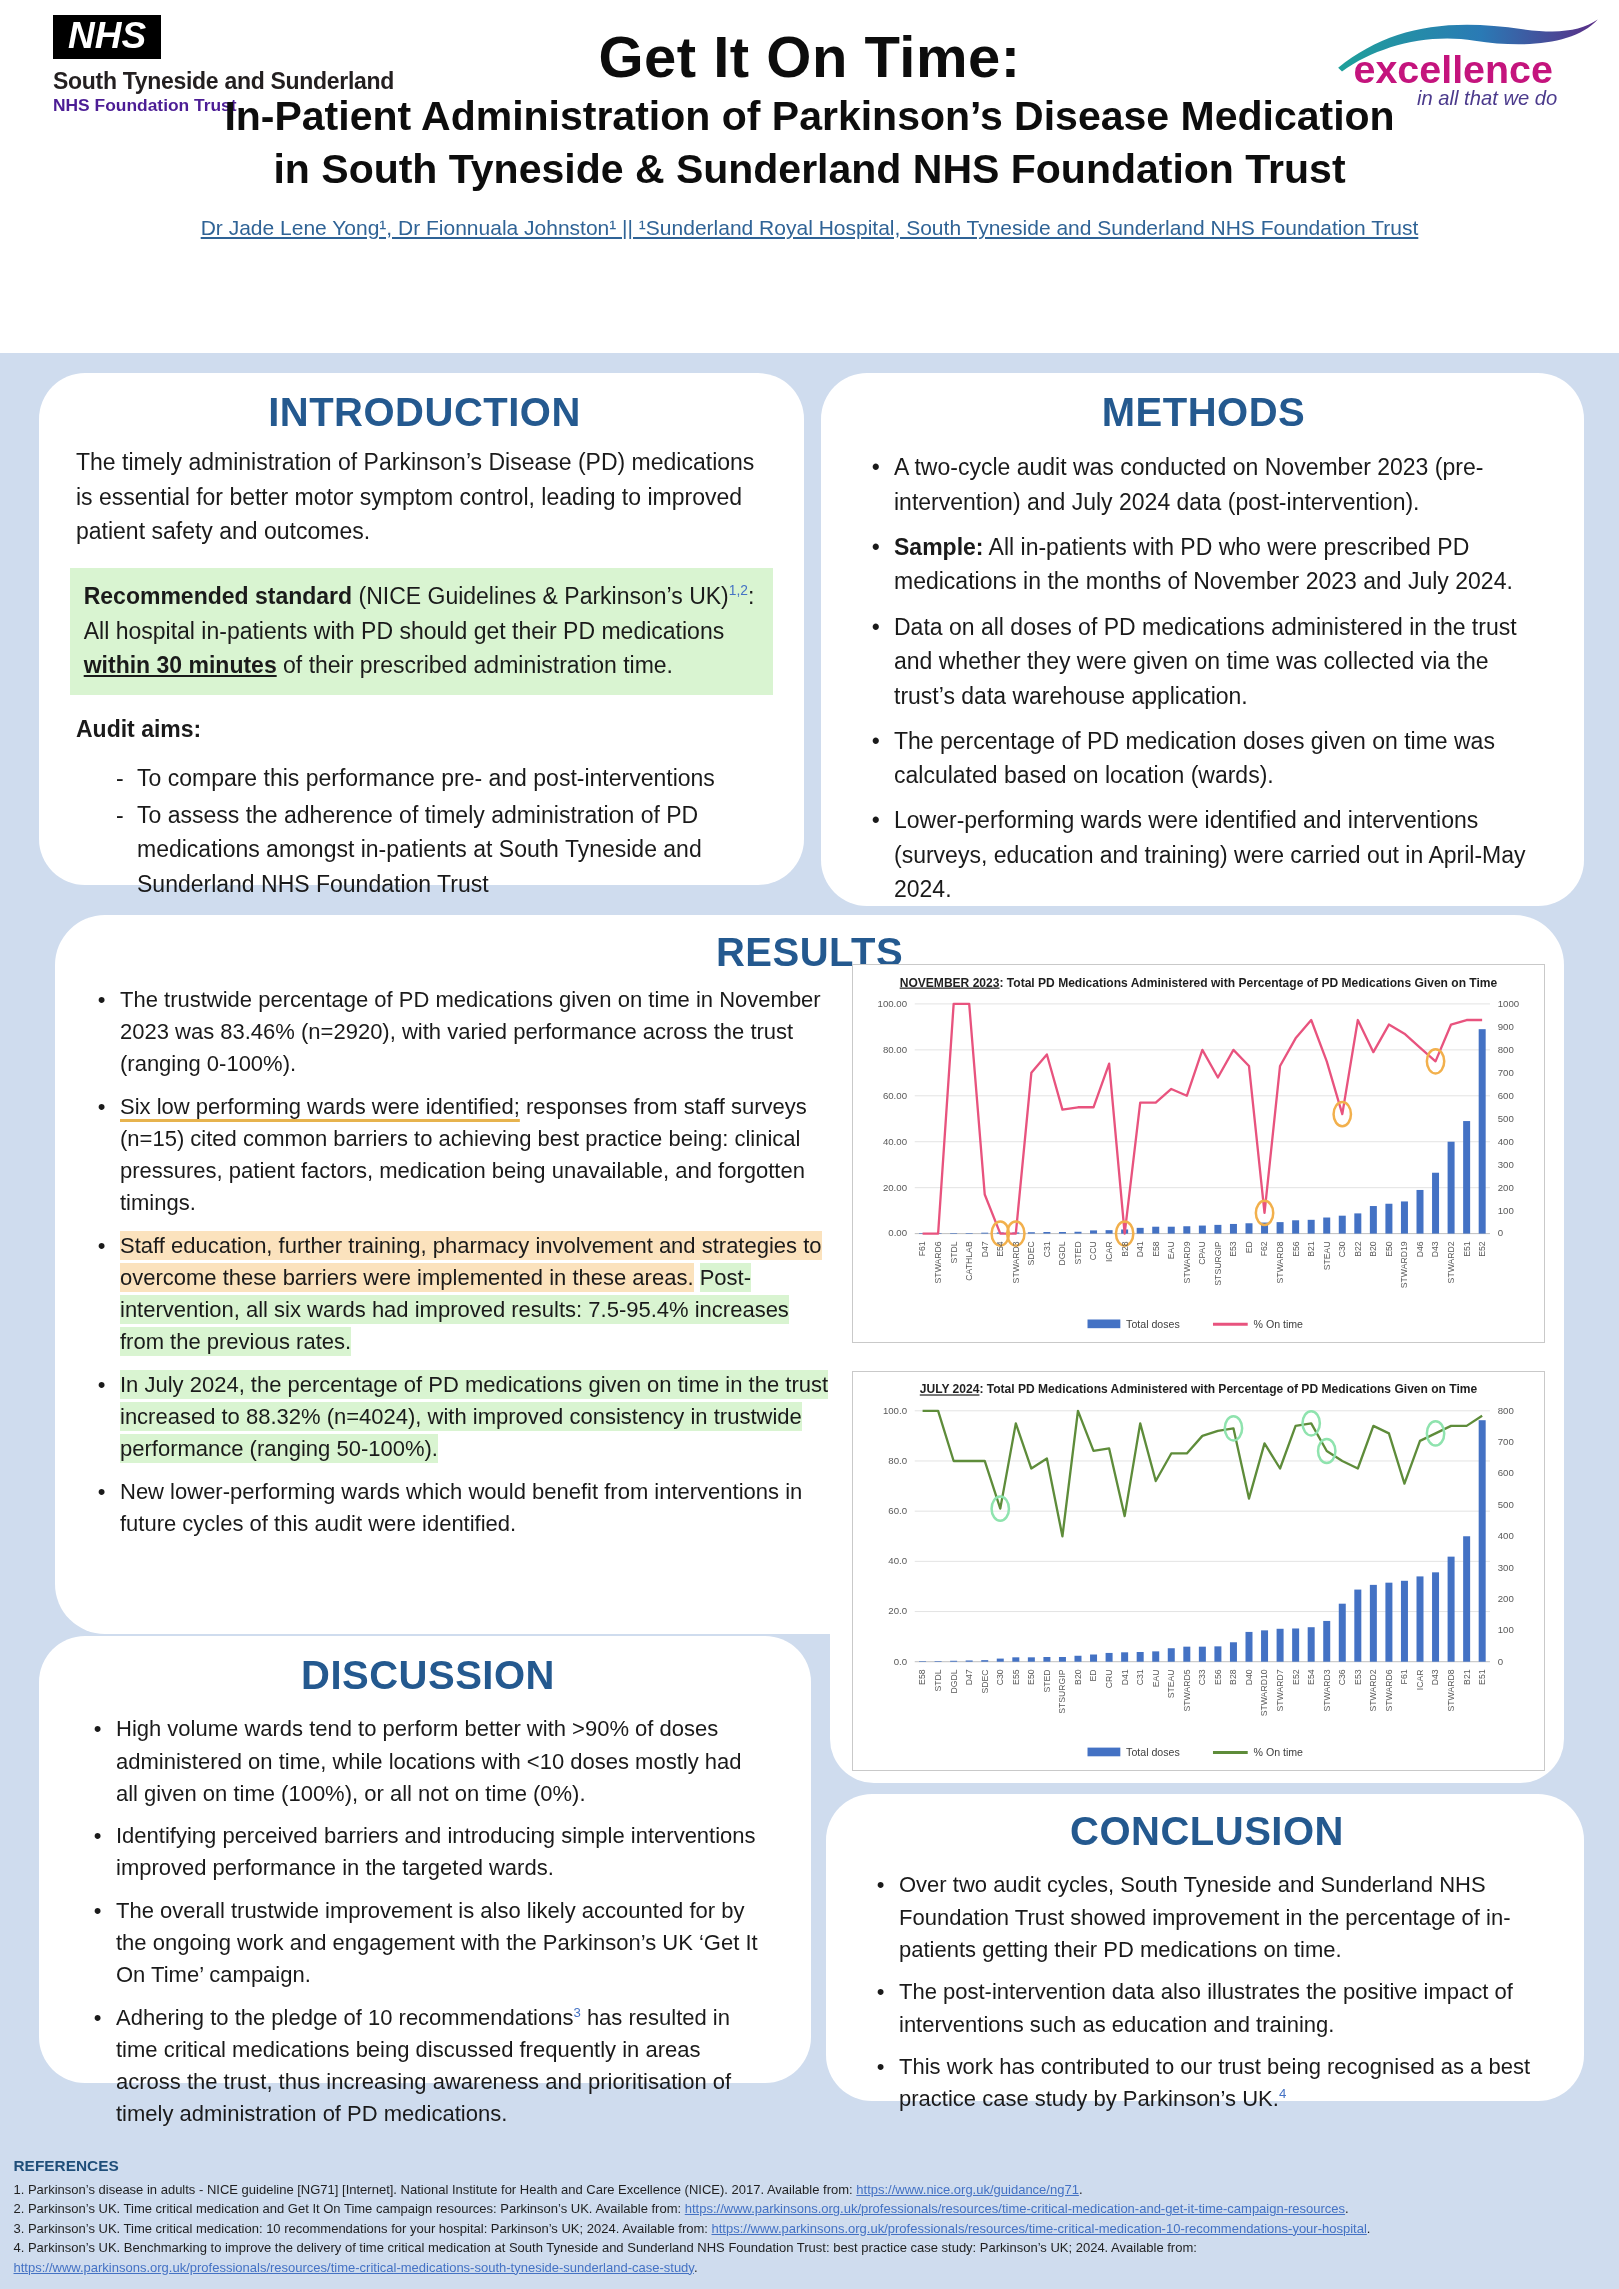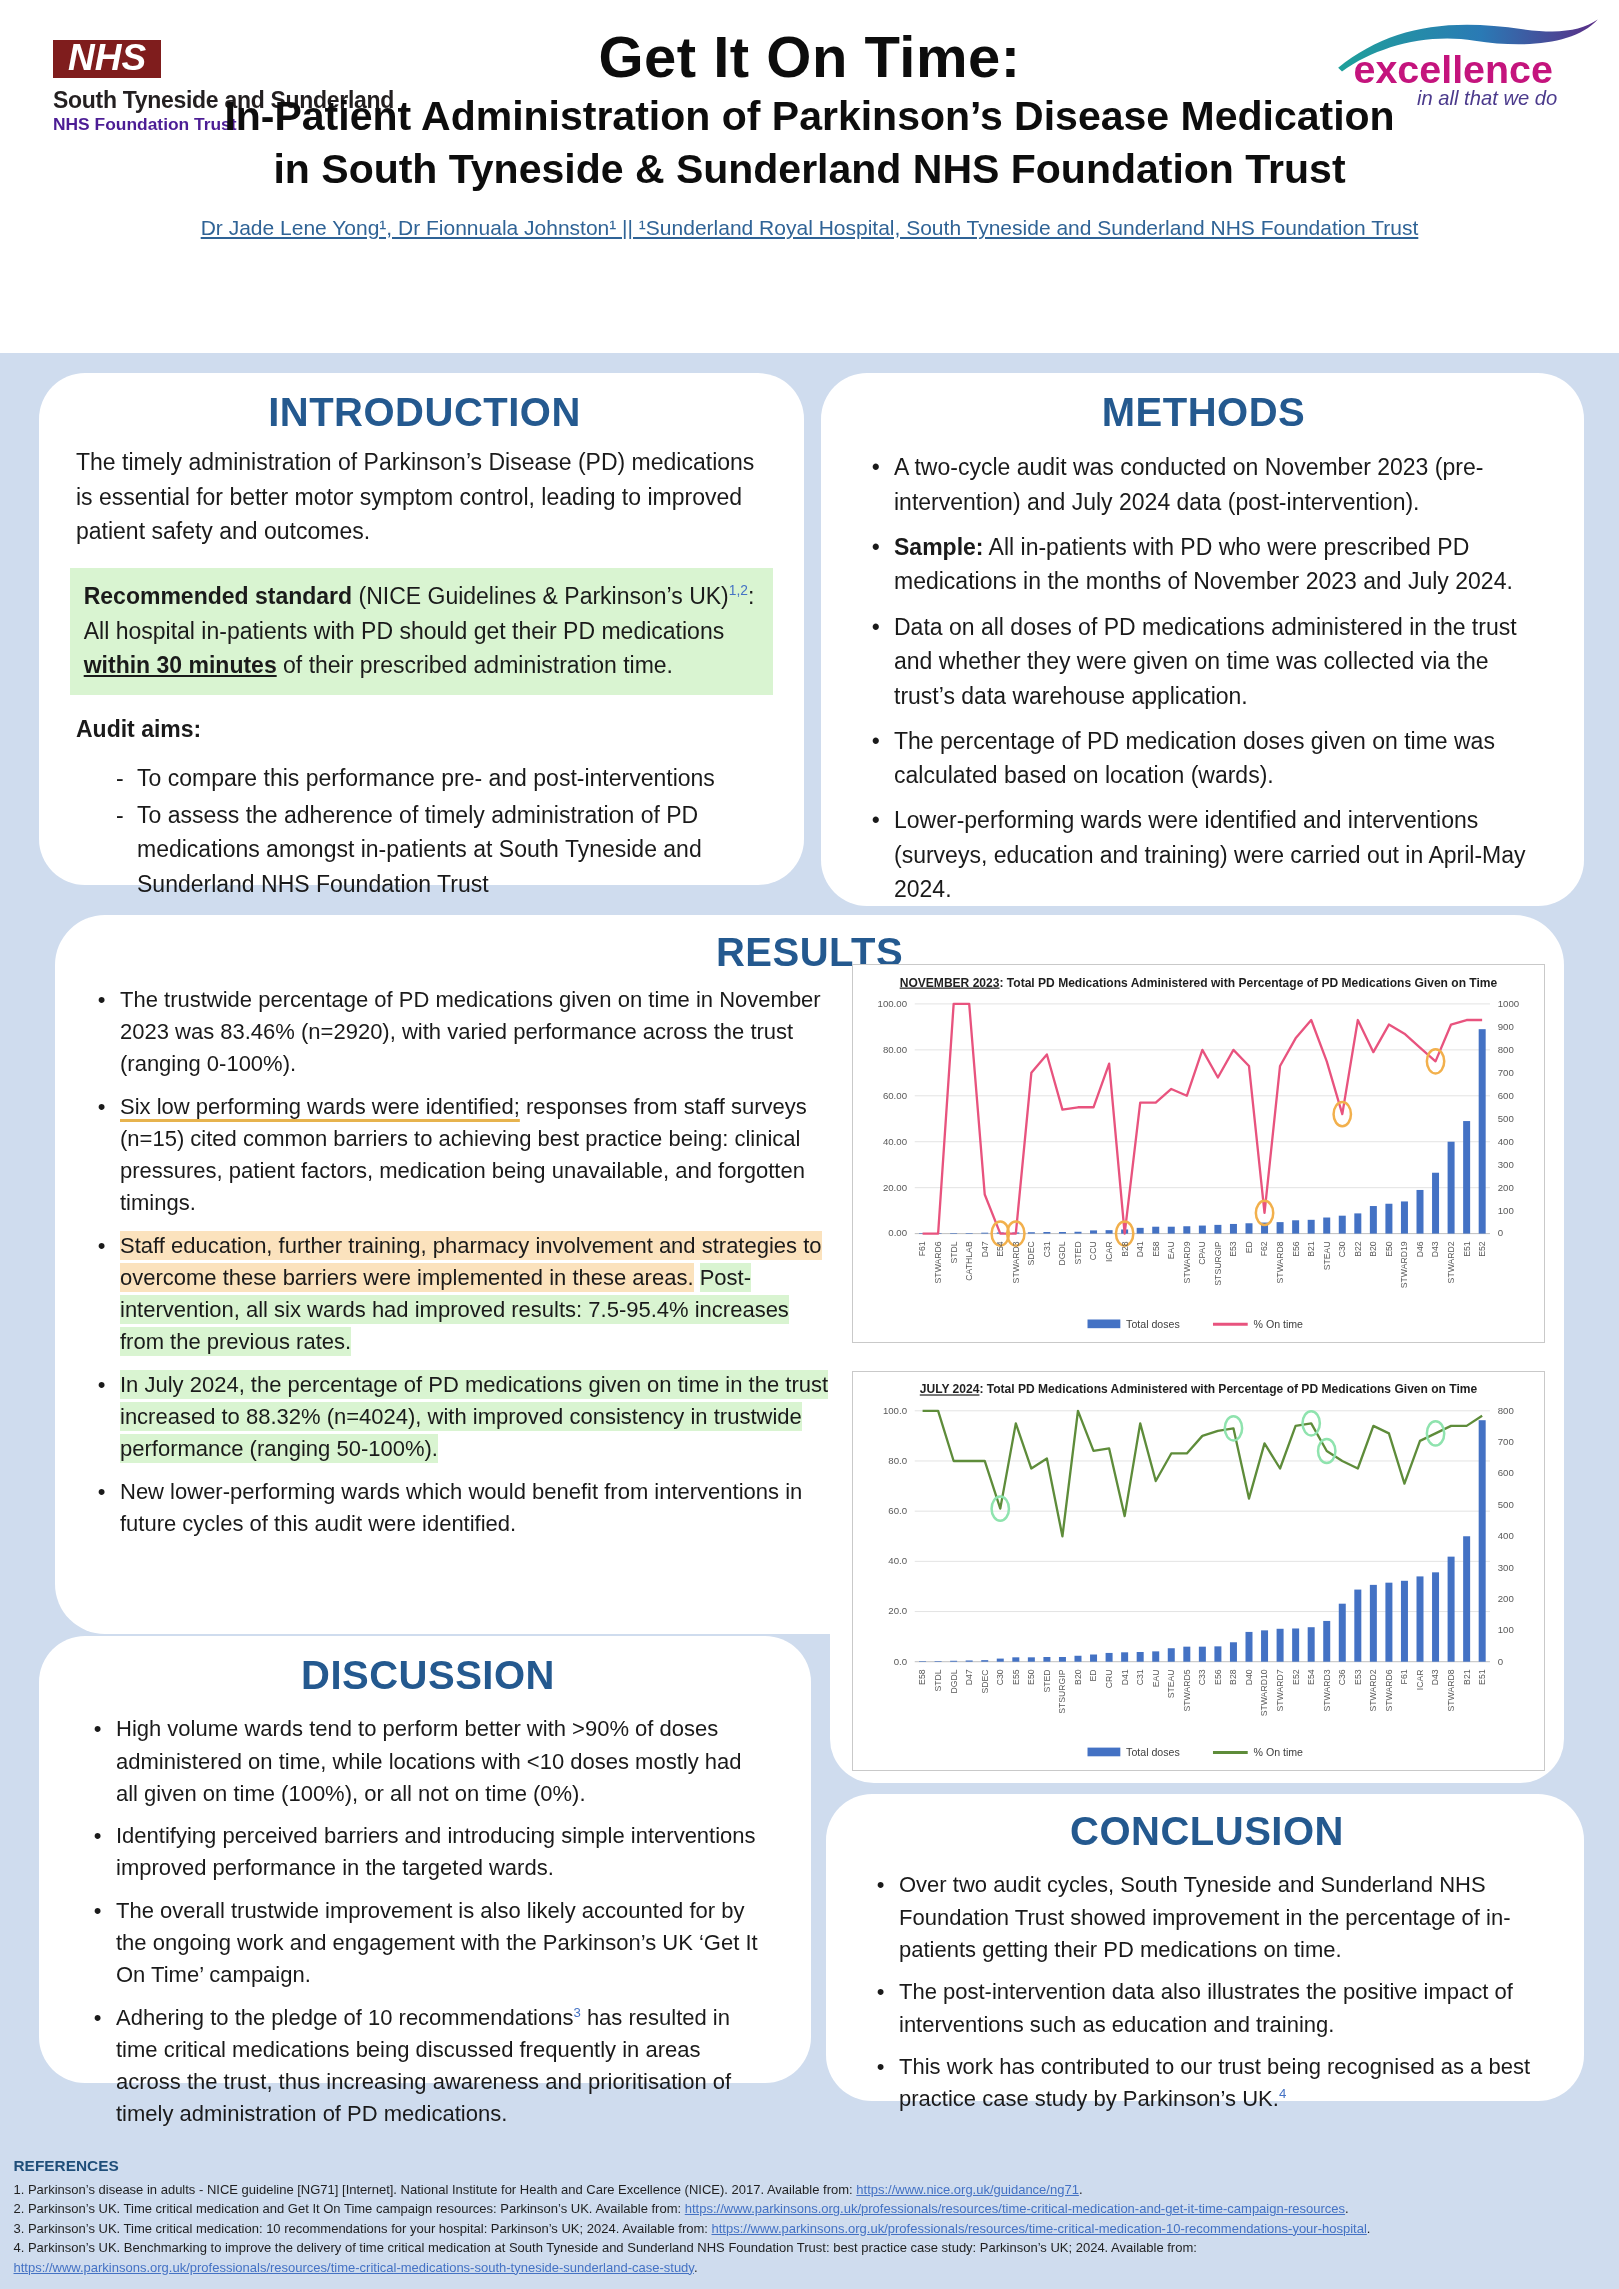--- a/index.html
+++ b/index.html
@@ -1,22 +1,22 @@
 <!DOCTYPE html>
 <html><head>
 <meta charset="utf-8">
 <style>
   html,body{margin:0;padding:0;}
   .page{position:relative;width:1619px;height:2289px;background:#cfdcee;overflow:hidden;
         font-family:"Liberation Sans",sans-serif;color:#1a1a1a;}
   
   .hdr{position:absolute;left:0;top:0;width:1619px;height:353px;background:#ffffff;}
   .nhs{position:absolute;left:53px;top:15.4px;}
-  .nhs-box{width:108px;height:38px;background:#7f1d1d;color:#fff;font-style:italic;font-weight:bold;
-           font-size:37px;display:flex;align-items:center;justify-content:center;padding-bottom:2.9px;box-sizing:border-box;margin-top:25px;}
+  .nhs-box{width:108px;height:44px;background:#000000;color:#fff;font-style:italic;font-weight:bold;
+           font-size:37px;display:flex;align-items:center;justify-content:center;padding-bottom:2.9px;box-sizing:border-box;}
   .org1{margin-top:8.7px;font-size:23px;font-weight:bold;color:#231f20;letter-spacing:-0.3px;}
   .org2{font-size:17.4px;font-weight:bold;color:#4c1d95;}
   .exc{position:absolute;right:17.4px;top:9.7px;}
   .titles{position:absolute;left:0;top:23px;width:100%;text-align:center;}
   .t1{font-size:58px;font-weight:bold;color:#0d0d0d;letter-spacing:0.5px;}
   .t2{font-size:41px;font-weight:bold;color:#0d0d0d;line-height:1.3;}
   .authors{margin-top:19.3px;font-size:21px;color:#2f6396;text-decoration:underline;}
   
   .card{position:absolute;background:#ffffff;border-radius:46px;box-sizing:border-box;z-index:1;}
   .card h2{text-align:center;color:#24598f;font-size:40px;margin:3.9px 0 9.7px;letter-spacing:0.5px;}

